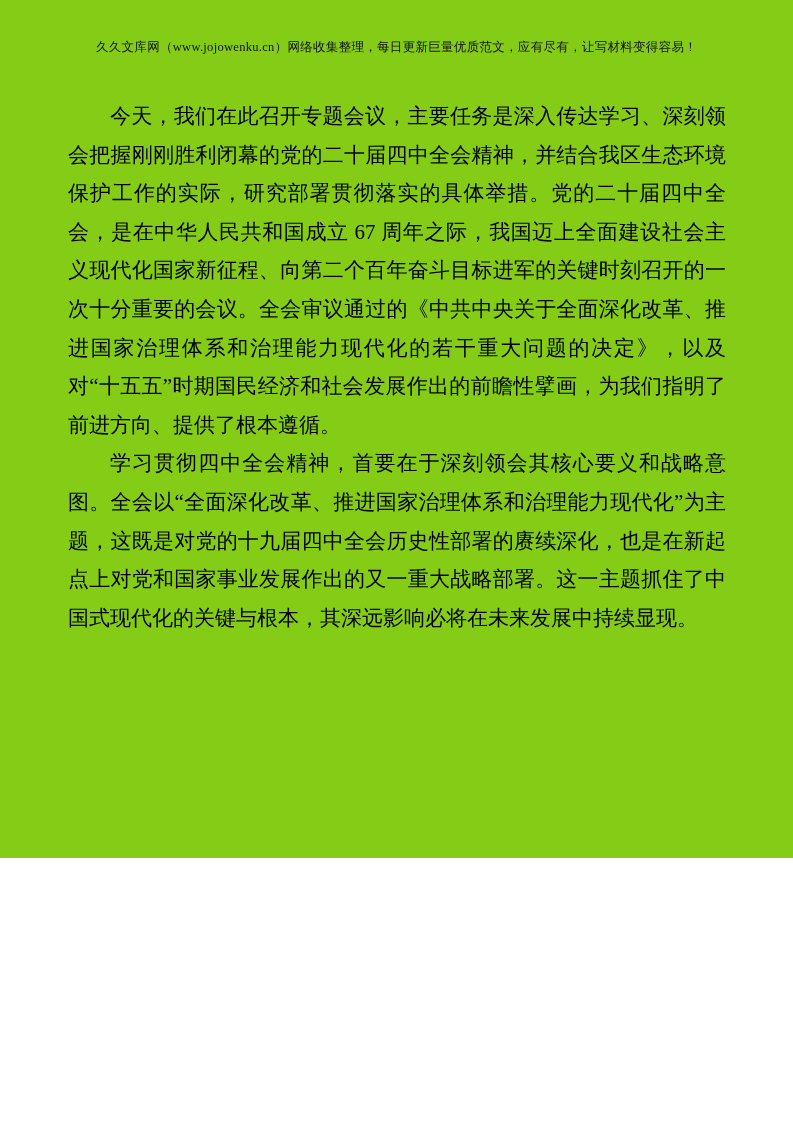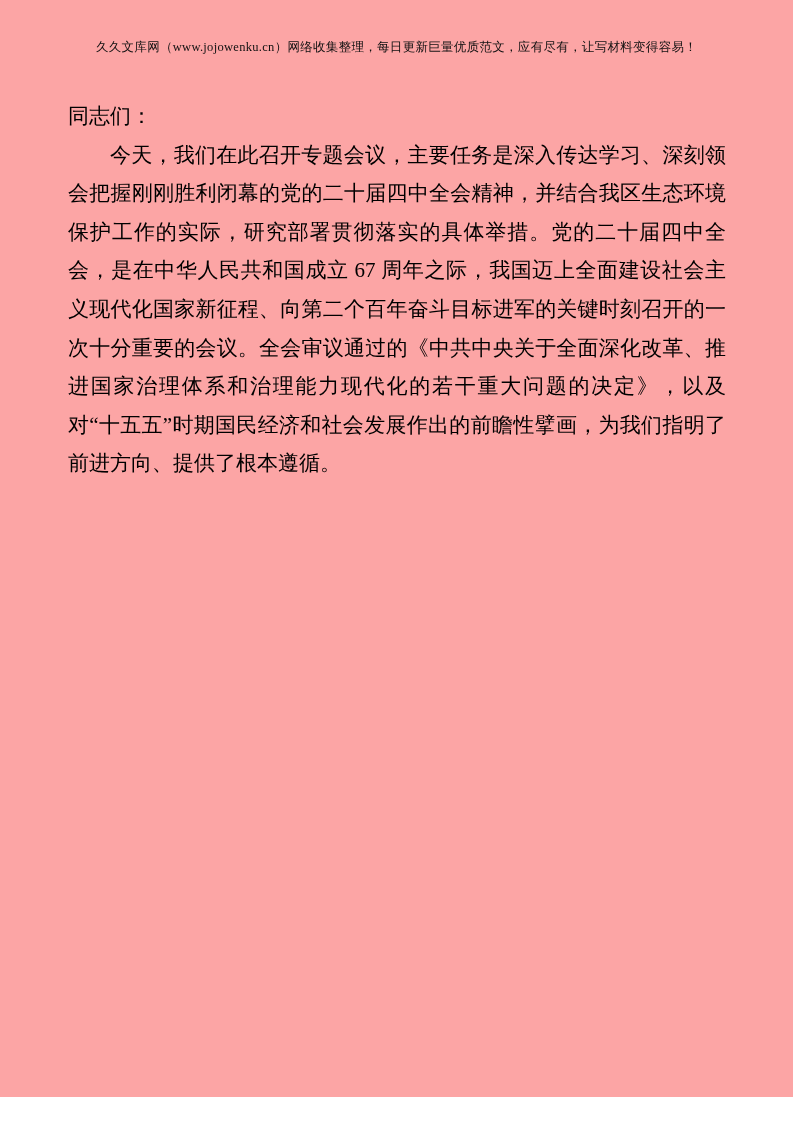--- a/index.html
+++ b/index.html
@@ -3,22 +3,22 @@
 <meta charset="utf-8">
 <style>
   html, body {
     margin: 0;
     padding: 0;
     background: #ffffff;
   }
   .page {
     position: relative;
     width: 793px;
-    height: 1097px;
-    background: #fca5a5;
+    height: 858px;
+    background: #84cc16;
     color: #000000;
     font-family: "Liberation Serif", "DejaVu Serif", serif;
     overflow: hidden;
   }
   .header-notice {
     position: absolute;
     top: 40px;
     left: 0;
     width: 100%;
     text-align: center;
@@ -60,17 +60,17 @@
   }
 </style>
 </head>
 <body>
 
 <div class="page">
 
   <div class="header-notice">久久文库网（www.jojowenku.cn）网络收集整理，每日更新巨量优质范文，应有尽有，让写材料变得容易！</div>
 
   <div class="body-text">
-    <p class="salutation">同志们：</p>
     <p class="para">今天，我们在此召开专题会议，主要任务是深入传达学习、深刻领会把握刚刚胜利闭幕的党的二十届四中全会精神，并结合我区生态环境保护工作的实际，研究部署贯彻落实的具体举措。党的二十届四中全会，是在中华人民共和国成立 67 周年之际，我国迈上全面建设社会主义现代化国家新征程、向第二个百年奋斗目标进军的关键时刻召开的一次十分重要的会议。全会审议通过的《中共中央关于全面深化改革、推进国家治理体系和治理能力现代化的若干重大问题的决定》，以及对“十五五”时期国民经济和社会发展作出的前瞻性擘画，为我们指明了前进方向、提供了根本遵循。</p>
+    <p class="para">学习贯彻四中全会精神，首要在于深刻领会其核心要义和战略意图。全会以“全面深化改革、推进国家治理体系和治理能力现代化”为主题，这既是对党的十九届四中全会历史性部署的赓续深化，也是在新起点上对党和国家事业发展作出的又一重大战略部署。这一主题抓住了中国式现代化的关键与根本，其深远影响必将在未来发展中持续显现。</p>
   </div>
 
 </div>
 
 </body></html>

